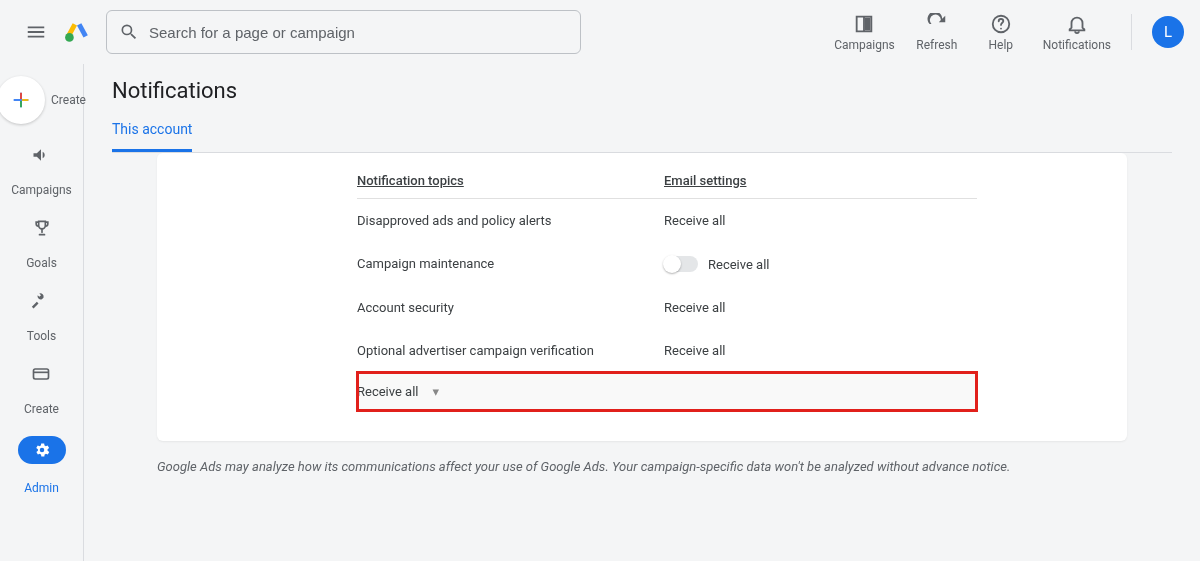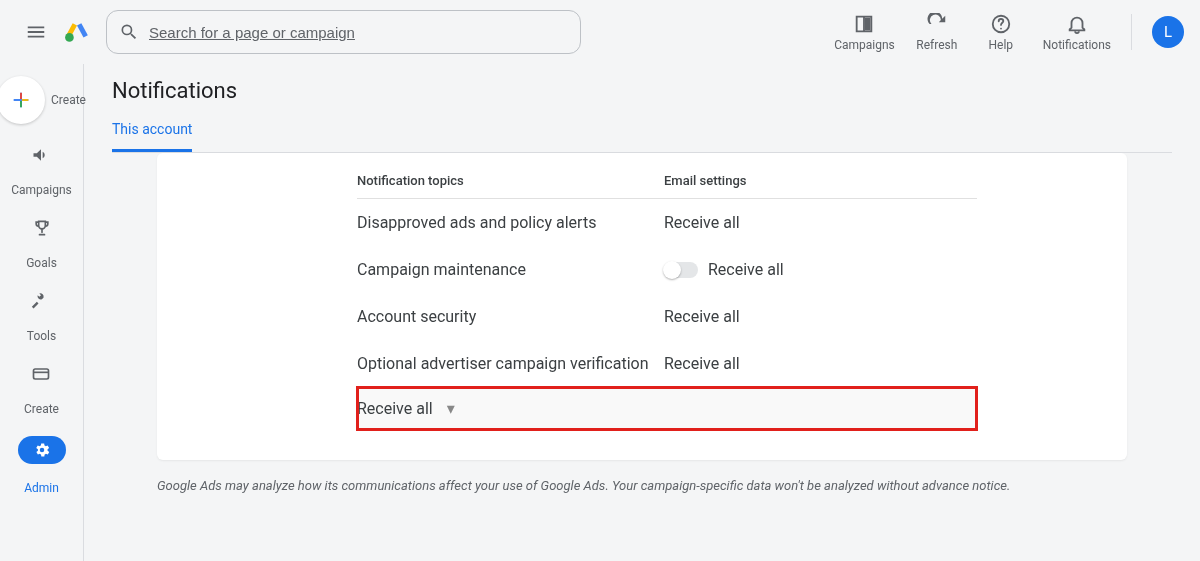--- a/index.html
+++ b/index.html
@@ -24,27 +24,26 @@
     color: #5f6368;
   }
   .logo {
     margin: 0 16px 0 8px;
     display: flex; align-items: center;
   }
   .searchbox {
     width: 475px;
     height: 44px;
     border: 1px solid #bdc1c6;
-    border-radius: 12px;
+    border-radius: 6px;
     display: flex;
     align-items: center;
     padding: 0 12px;
     color: #5f6368;
     background: #f4f5f6;
-    text-decoration: underline;
   }
   .searchbox input {
     border: none; outline: none; background: transparent;
     font-size: 15px; color: #3c4043;
     margin-left: 10px; flex: 1;
   }
   .searchbox input::placeholder { color: #5f6368; }
   .top-right {
     margin-left: auto;
     display: flex;
@@ -127,26 +126,27 @@
   }
   .table {
     width: 620px;
     margin-left: 200px;
   }
   .thead {
     display:flex;
     font-size: 13px; font-weight: 500; color:#3c4043;
     padding-bottom: 10px;
     border-bottom: 1px solid #e0e0e0;
+    text-decoration: underline;
   }
   .col-topic { width: 307px; }
   .col-set { flex:1; display:flex; align-items:center; gap:10px;}
   .trow {
     display:flex;
-    font-size: 16px; color:#3c4043;
+    font-size: 13px; color:#3c4043;
     padding: 14px 0;
   }
   .trow.highlight {
     outline: 3px solid #e1201b;
     outline-offset: -2px;
     background: #f9f9f9;
     padding: 12px 0;
   }
   .toggle {
     width: 34px; height: 16px; border-radius: 10px;

